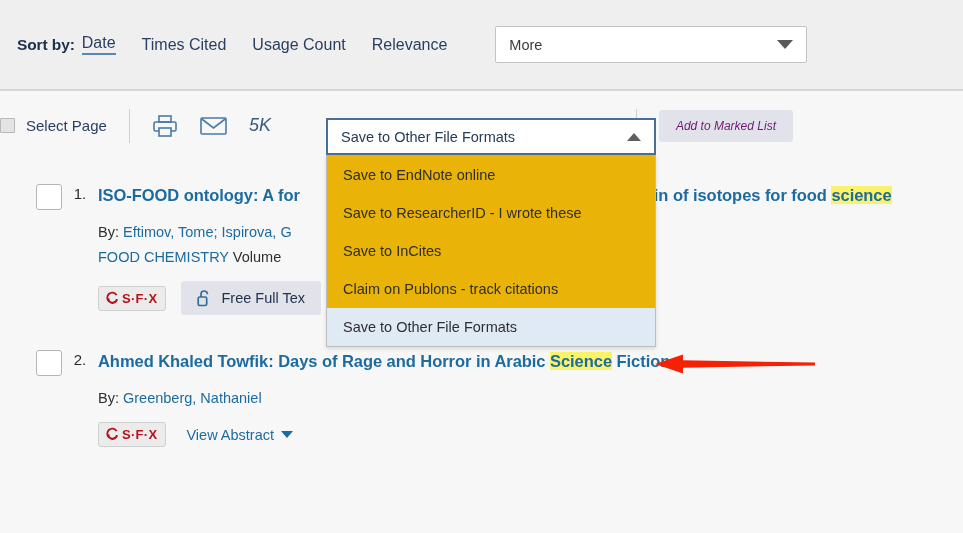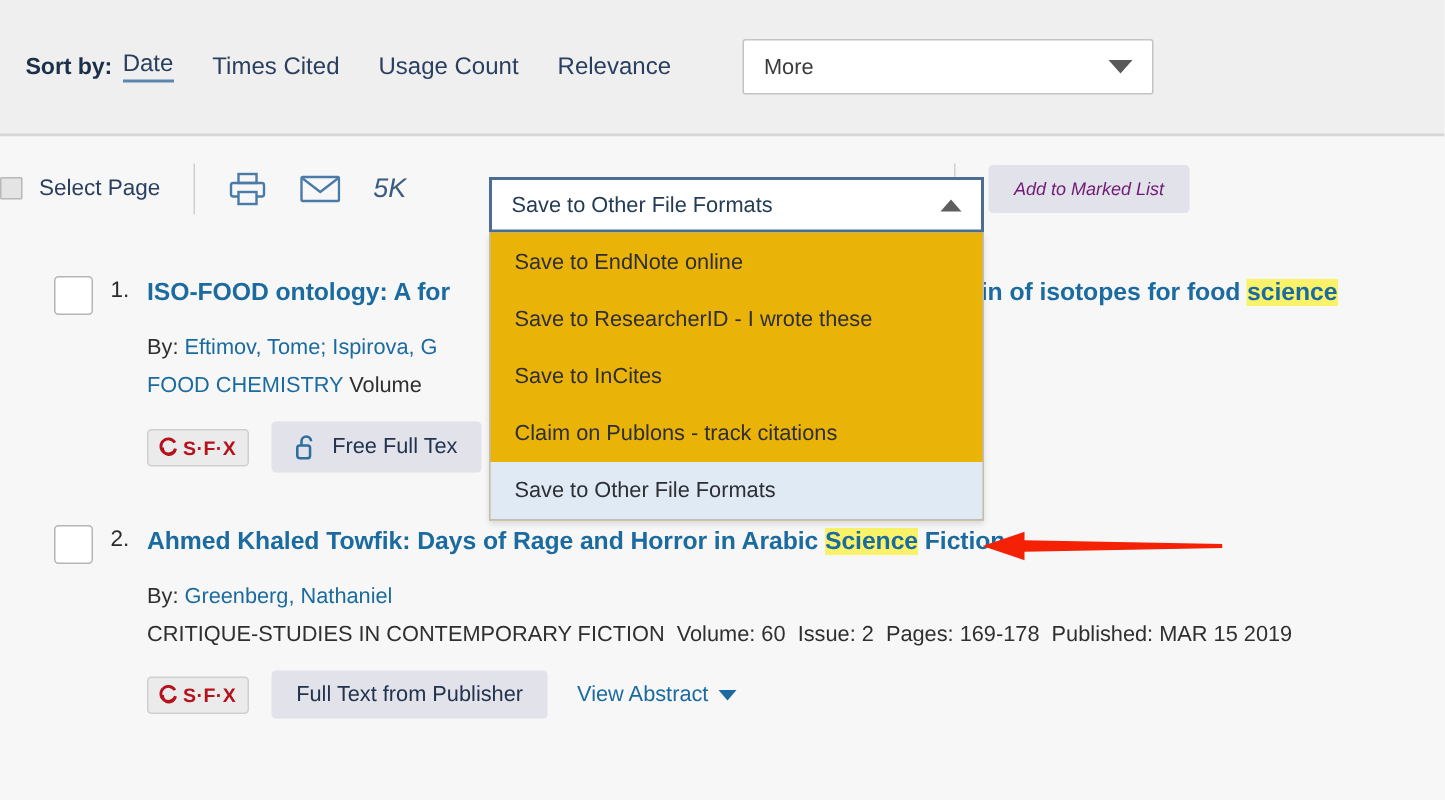--- a/index.html
+++ b/index.html
@@ -37,21 +37,21 @@
     cursor: pointer;
     white-space: nowrap;
   }
   .sort-opt.first { margin-left: 7px; }
   .sort-opt.active {
     border-bottom: 2px solid #5b86ae;
     padding-bottom: 1px;
   }
   .more-select {
     margin-left: 48px;
-    width: 274px;
+    width: 312px;
     height: 37px;
     background: #ffffff;
     border: 1px solid #c3c3c3;
     border-radius: 2px;
     display: flex;
     align-items: center;
     justify-content: space-between;
     padding: 0 13px 0 13px;
     box-sizing: border-box;
     cursor: pointer;
@@ -359,36 +359,26 @@
     <span class="r-cbx"></span>
     <span class="r-num">2.</span>
     <div class="r-body">
       <div class="r-title">
         <span>Ahmed Khaled Towfik: Days of Rage and Horror in Arabic </span><span class="hl">Science</span><span> Fiction</span>
       </div>
       <div class="r-by">
         <span>By:</span>
         <a>Greenberg, Nathaniel</a>
       </div>
-      <div class="r-src">
-        <span>CRITIQUE-STUDIES IN CONTEMPORARY FICTION</span>&nbsp;
-        <span>Volume: 60</span>&nbsp;
-        <span>Issue: 2</span>&nbsp;
-        <span>Pages: 169-178</span>&nbsp;
-        <span>Published: MAR 15 2019</span>
-      </div>
       <div class="r-actions">
         <span class="sfx">
           <svg width="15" height="15" viewBox="0 0 15 15">
             <path d="M11.6 4.1 A5 5 0 1 0 12 8.2 A4 4 0 1 1 3.4 7.2" fill="none" stroke="#b5121b" stroke-width="1.9"></path>
           </svg>
           <span class="sfx-txt">S·F·X</span>
-        </span>
-        <span class="ft-btn">
-          <span>Full Text from Publisher</span>
         </span>
         <span class="view-abs">
           <span>View Abstract</span>
           <span class="va-tri"></span>
         </span>
       </div>
     </div>
   </div>
 </div>
 

